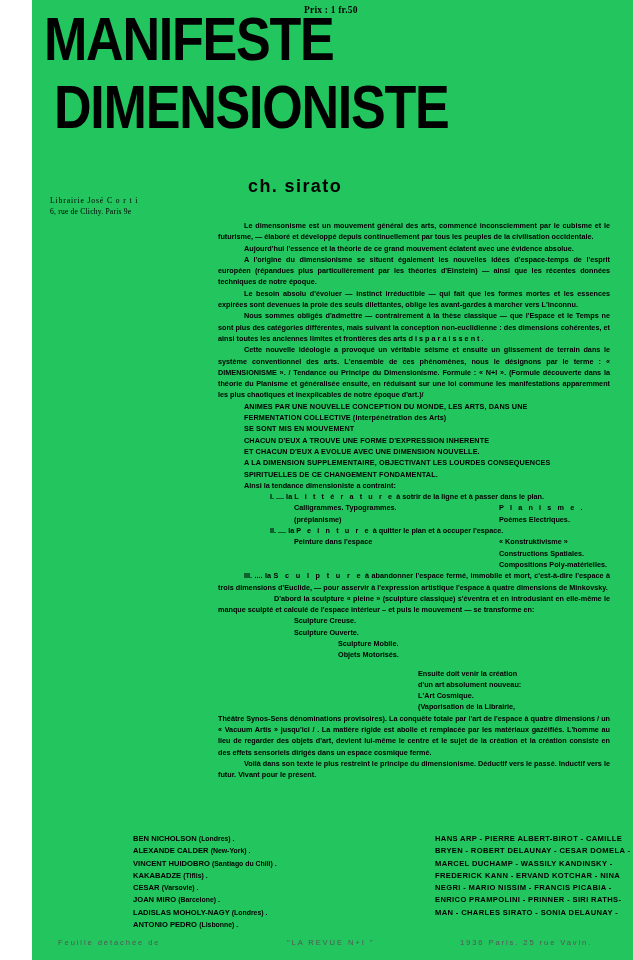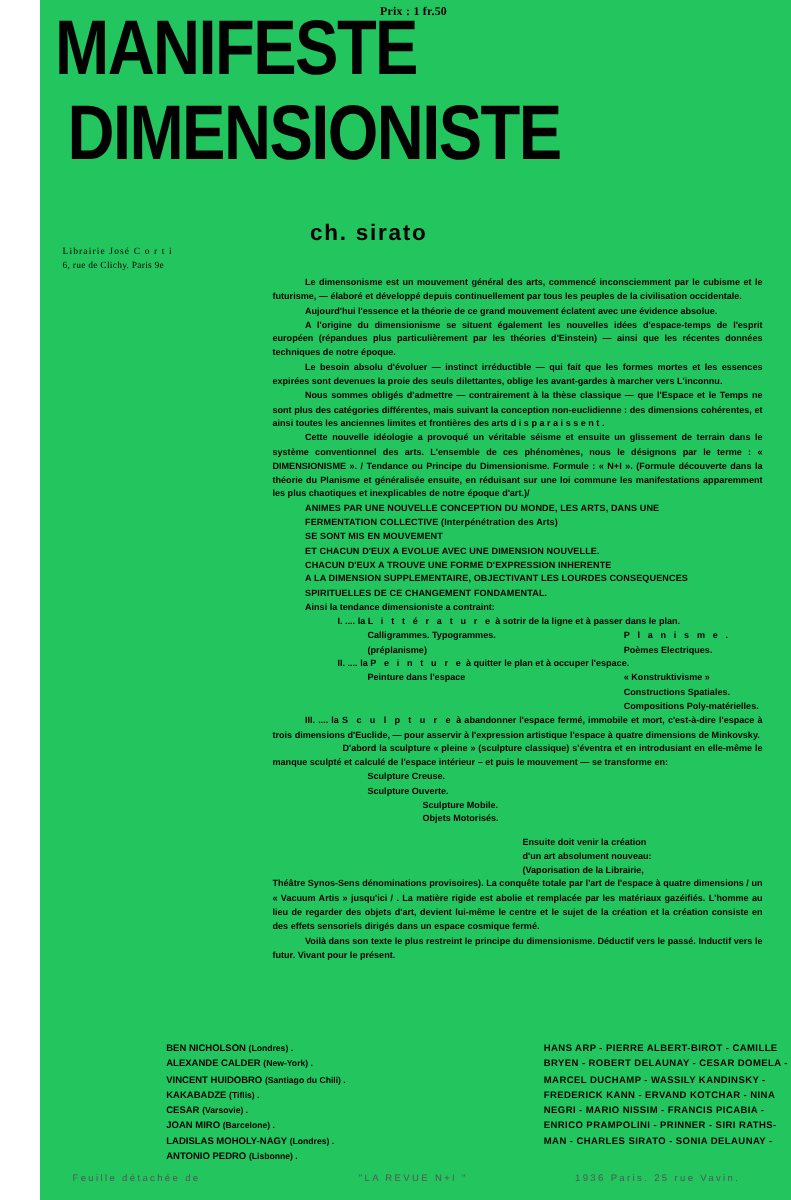--- a/index.html
+++ b/index.html
@@ -193,22 +193,22 @@
     <p>Le besoin absolu d'évoluer — instinct irréductible — qui fait que les formes mortes et les essences expirées sont devenues la proie des seuls dilettantes, oblige les avant-gardes à marcher vers L'inconnu.</p>
 
     <p><span>Nous sommes obligés d'admettre — contrairement à la thèse classique — que l'Espace et le Temps ne sont plus des catégories différentes, mais suivant la conception non-euclidienne : des dimensions cohérentes, et ainsi toutes les anciennes limites et frontières des arts </span><span>d i s p a r a i s s e n t .</span></p>
 
     <p>Cette nouvelle idéologie a provoqué un véritable séisme et ensuite un glissement de terrain dans le système conventionnel des arts. L'ensemble de ces phénomènes, nous le désignons par le terme : « DIMENSIONISME ». / Tendance ou Principe du Dimensionisme. Formule : « N+I ». (Formule découverte dans la théorie du Planisme et généralisée ensuite, en réduisant sur une loi commune les manifestations apparemment les plus chaotiques et inexplicables de notre époque d'art.)/</p>
 
     <div class="caps">
       <p class="caps-line ind-26">ANIMES PAR UNE NOUVELLE CONCEPTION DU MONDE, LES ARTS, DANS UNE</p>
       <p class="caps-line ind-0">FERMENTATION COLLECTIVE (Interpénétration des Arts)</p>
       <p class="caps-line ind-26">SE SONT MIS EN MOUVEMENT</p>
+      <p class="caps-line ind-56">CHACUN D'EUX A TROUVE UNE FORME D'EXPRESSION INHERENTE</p>
       <p class="caps-line ind-56">ET CHACUN D'EUX A EVOLUE AVEC UNE DIMENSION NOUVELLE.</p>
-      <p class="caps-line ind-56">CHACUN D'EUX A TROUVE UNE FORME D'EXPRESSION INHERENTE</p>
       <p class="caps-line ind-0">A LA DIMENSION SUPPLEMENTAIRE, OBJECTIVANT LES LOURDES CONSEQUENCES</p>
       <p class="caps-line ind-0">SPIRITUELLES DE CE CHANGEMENT FONDAMENTAL.</p>
     </div>
 
     <p class="ind-26">Ainsi la tendance dimensioniste a contraint:</p>
 
     <div class="pad-52">
       <span>I. ....  la </span><span class="spaced">L i t t é r a t u r e</span><span>  à sotrir de la ligne et à passer dans le plan.</span>
     </div>
     <div class="row2 pad-76">
@@ -242,20 +242,21 @@
 
     <div class="pad-76">Sculpture Creuse.</div>
     <div class="pad-76">Sculpture Ouverte.</div>
     <div class="pad-120">Sculpture Mobile.</div>
     <div class="pad-120">Objets Motorisés.</div>
 
     <div class="gap-md"></div>
 
     <div class="pad-200">Ensuite doit venir la création</div>
     <div class="pad-200">d'un art absolument nouveau:</div>
+    <div class="pad-200">L'Art Cosmique.</div>
     <div class="pad-200">(Vaporisation de la Librairie,</div>
 
     <p class="noindent">Théâtre Synos-Sens dénominations provisoires). La conquête totale par l'art de l'espace à quatre dimensions / un « Vacuum Artis » jusqu'ici / . La matière rigide est abolie et remplacée par les matériaux gazéifiés. L'homme au lieu de regarder des objets d'art, devient lui-même le centre et le sujet de la création et la création consiste en des effets sensoriels dirigés dans un espace cosmique fermé.</p>
     <p>Voilà dans son texte le plus restreint le principe du dimensionisme. Déductif vers le passé. Inductif vers le futur. Vivant pour le présent.</p>
   </div>
 
   <div class="sig-left">
     <div><span>BEN NICHOLSON</span> <span class="city">(Londres) .</span></div>
     <div><span>ALEXANDE CALDER</span> <span class="city">(New-York) .</span></div>
     <div><span>VINCENT HUIDOBRO</span> <span class="city">(Santiago du Chili) .</span></div>

